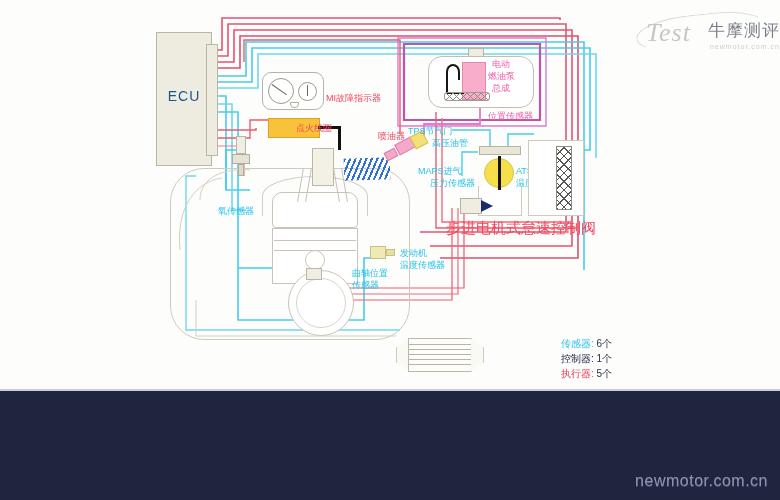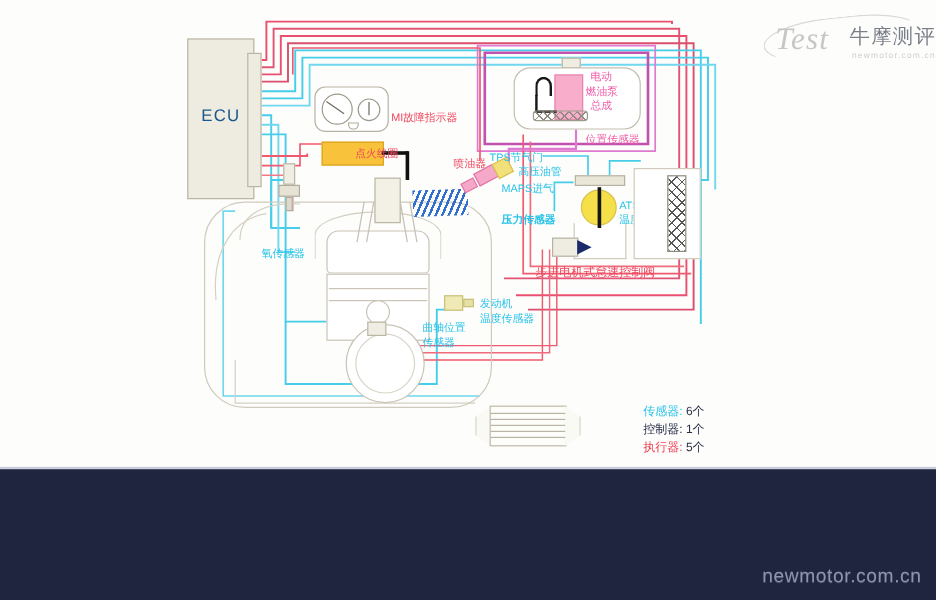--- a/index.html
+++ b/index.html
@@ -196,21 +196,21 @@
   
   .radiator{left:408px;top:338px;width:64px;height:34px;border:1px solid #bdb8a8;background:#fdfdf9;}
   .rad-l{left:396px;top:338px;width:14px;height:34px;border:1px solid #cfcabb;border-right:none;
          clip-path:polygon(100% 0,100% 100%,0 72%,0 28%);background:#fafaf4;}
   .rad-r{left:470px;top:338px;width:14px;height:34px;border:1px solid #cfcabb;border-left:none;
          clip-path:polygon(0 0,0 100%,100% 72%,100% 28%);background:#fafaf4;}
   .rad-line{position:absolute;left:409px;width:62px;height:0;border-top:1px solid #b9b4a4;}
 
   
   .legend{position:absolute;left:536px;top:336px;font-size:10px;line-height:15px;}
-  .legend div{white-space:nowrap;}
+  .legend div{white-space:nowrap;margin-left:25px;}
   .lg-cy{color:#27c3e8;}
   .lg-bl{color:#1f2340;}
   .lg-rd{color:#ee3b4f;}
   .lg-val{color:#2b2f45;}
 </style>
 </head>
 <body>
 
 <div id="stage">
 
@@ -321,31 +321,31 @@
   <div class="lbl pk" style="left:492px;top:83px;">总成</div>
   <div class="lbl pk" style="left:488px;top:111px;">位置传感器</div>
 
   <div class="box throttle-top"></div>
   <div class="box throttle-duct"></div>
   <div class="box throttle-circle"></div>
   <div class="box throttle-plate"></div>
   <div class="lbl cy" style="left:408px;top:126px;">TPS节气门</div>
   <div class="lbl cy" style="left:432px;top:138px;">高压油管</div>
 
-  <div class="lbl cy" style="left:418px;top:152px;">MAPS进气</div>
-  <div class="lbl cy" style="left:418px;top:178px;font-weight:bold;">压力传感器</div>
+  <div class="lbl cy" style="left:418px;top:166px;">MAPS进气</div>
+  <div class="lbl cy" style="left:430px;top:178px;">压力传感器</div>
   <div class="lbl cy" style="left:516px;top:166px;">ATS进气</div>
   <div class="lbl cy" style="left:516px;top:178px;">温度传感器</div>
 
   <div class="box airbox"></div>
   <div class="box filter-el"></div>
 
   <div class="box isc-box"></div>
   <div class="box isc-cone"></div>
-  <div class="lbl rd" style="left:446px;top:222px;font-size:10px;">步进电机式怠速控制阀</div>
+  <div class="lbl rd" style="left:446px;top:222px;font-size:15px;">步进电机式怠速控制阀</div>
 
   <div class="box ets-body"></div>
   <div class="box ets-tip"></div>
   <div class="lbl cy" style="left:400px;top:248px;">发动机</div>
   <div class="lbl cy" style="left:400px;top:260px;">温度传感器</div>
 
   <div class="box cps-body"></div>
   <div class="lbl cy" style="left:352px;top:268px;">曲轴位置</div>
   <div class="lbl cy" style="left:352px;top:280px;">传感器</div>
 

